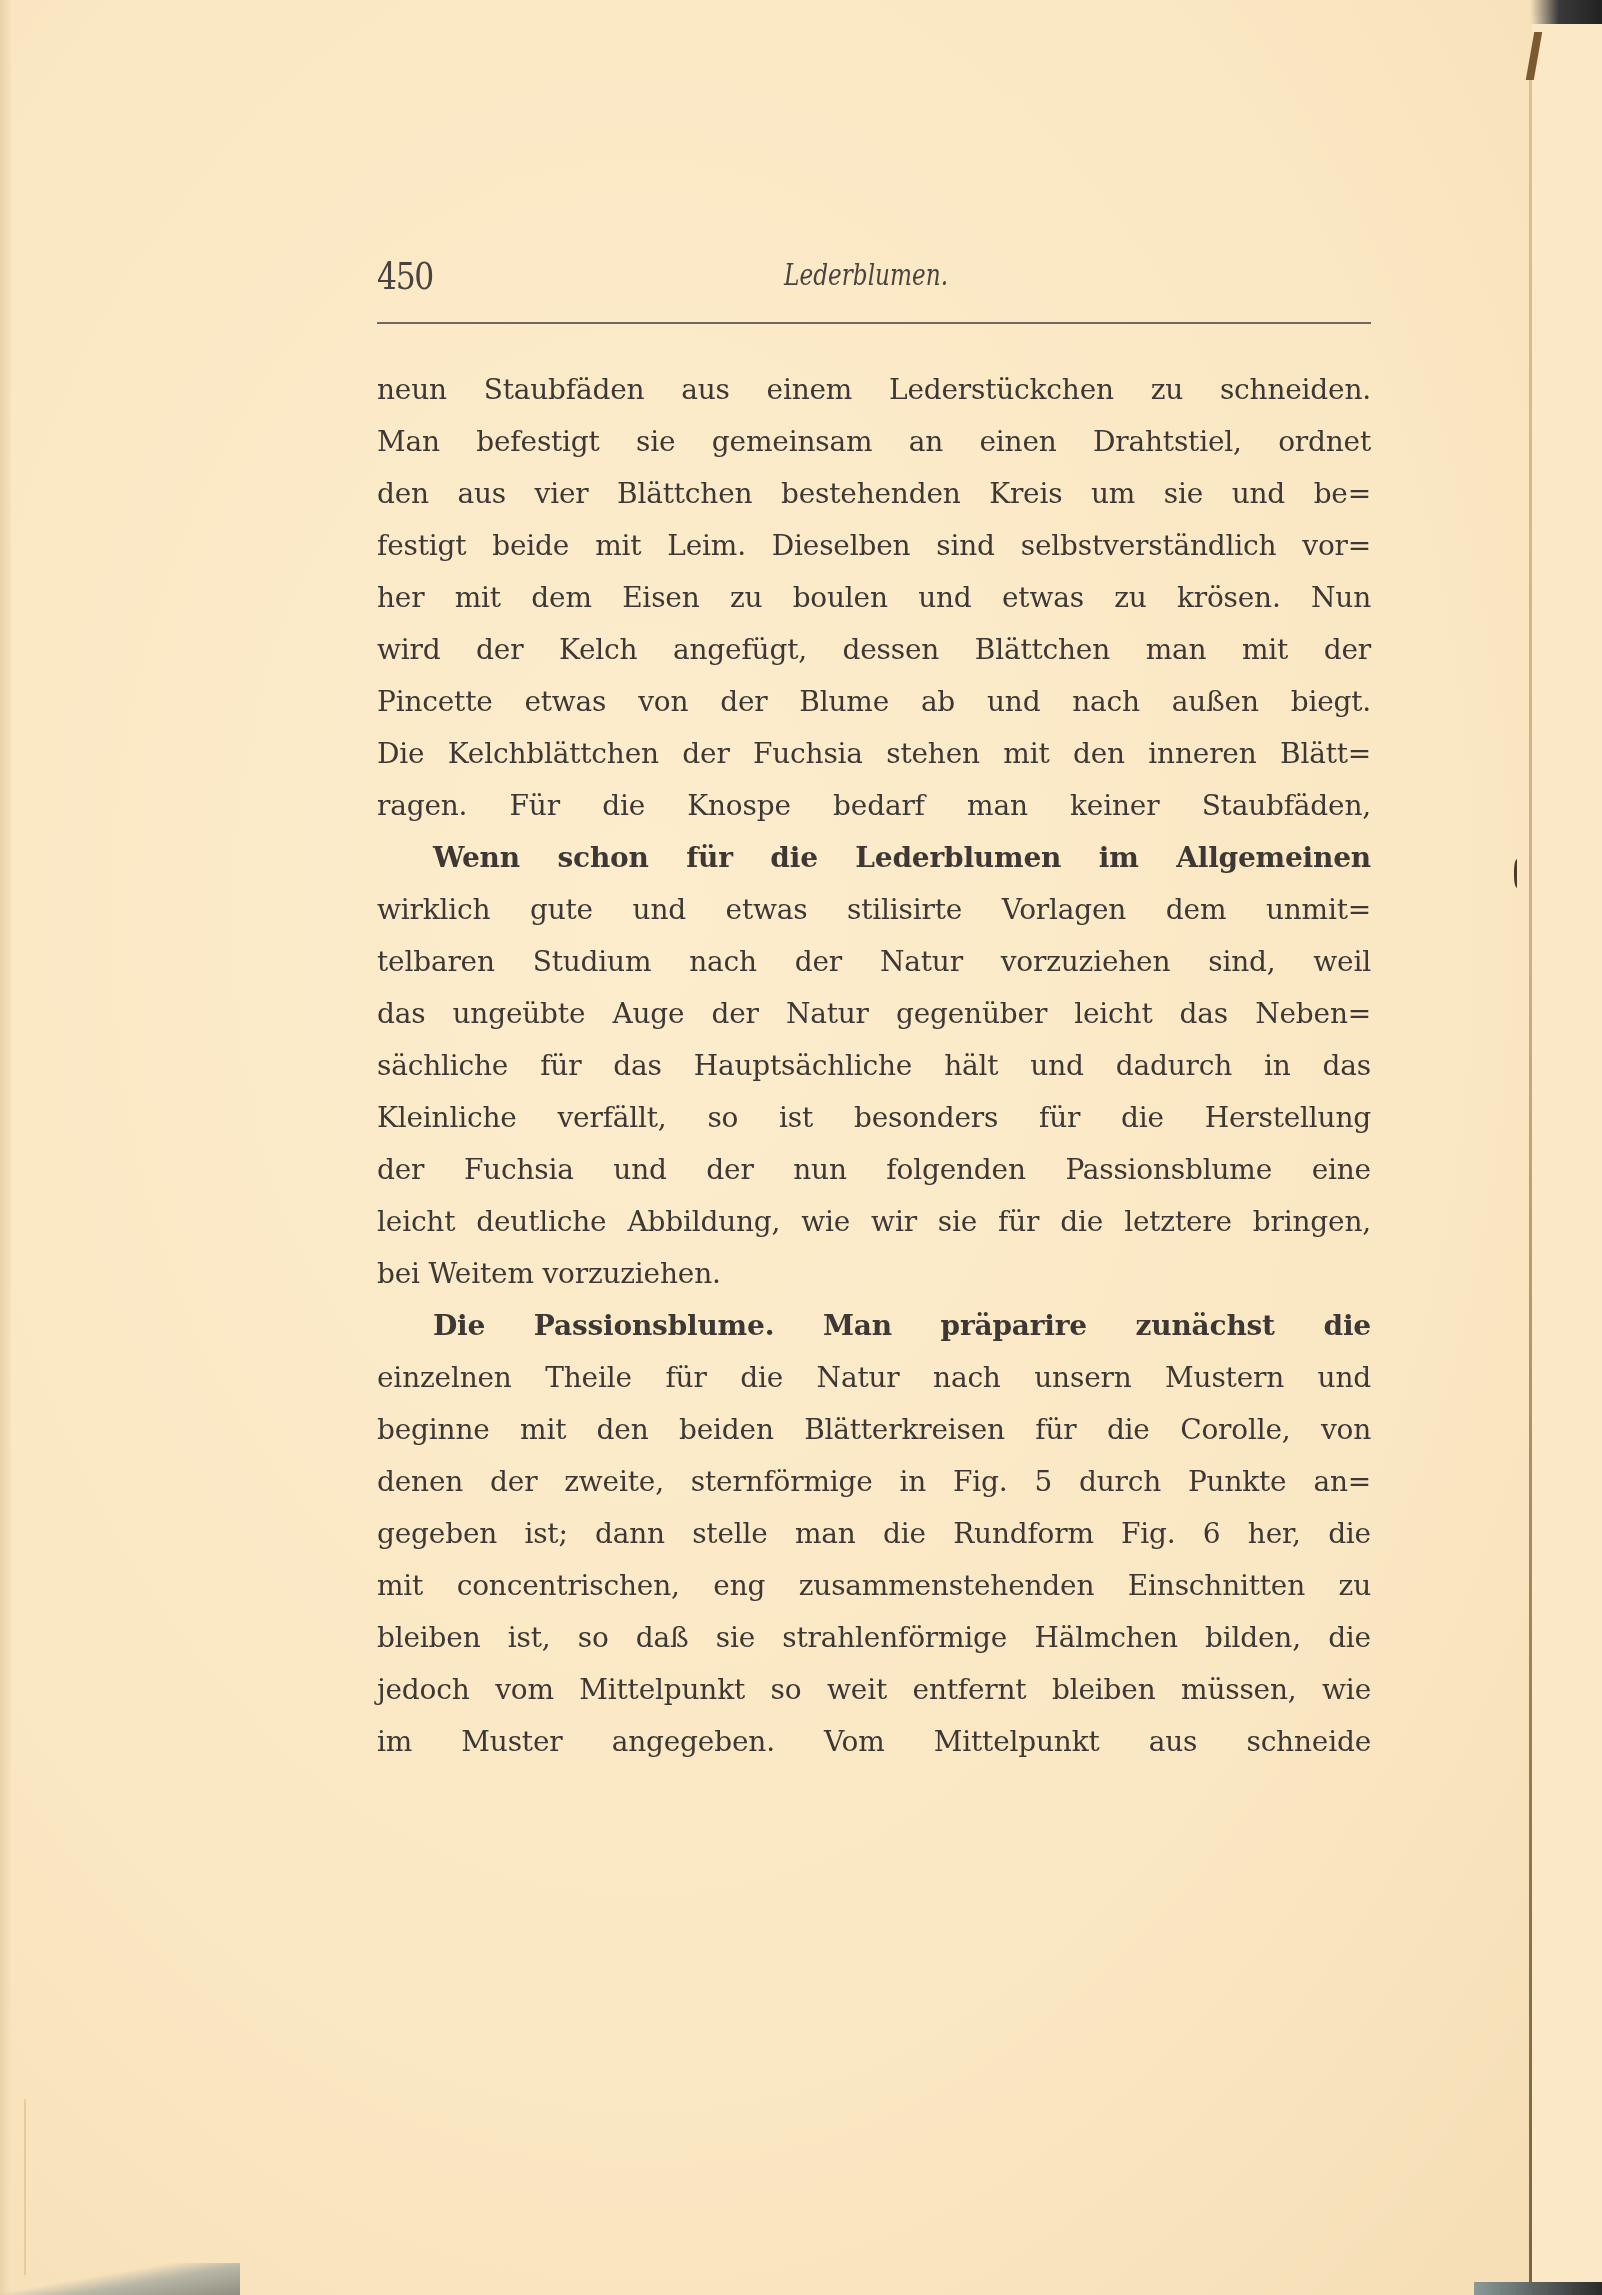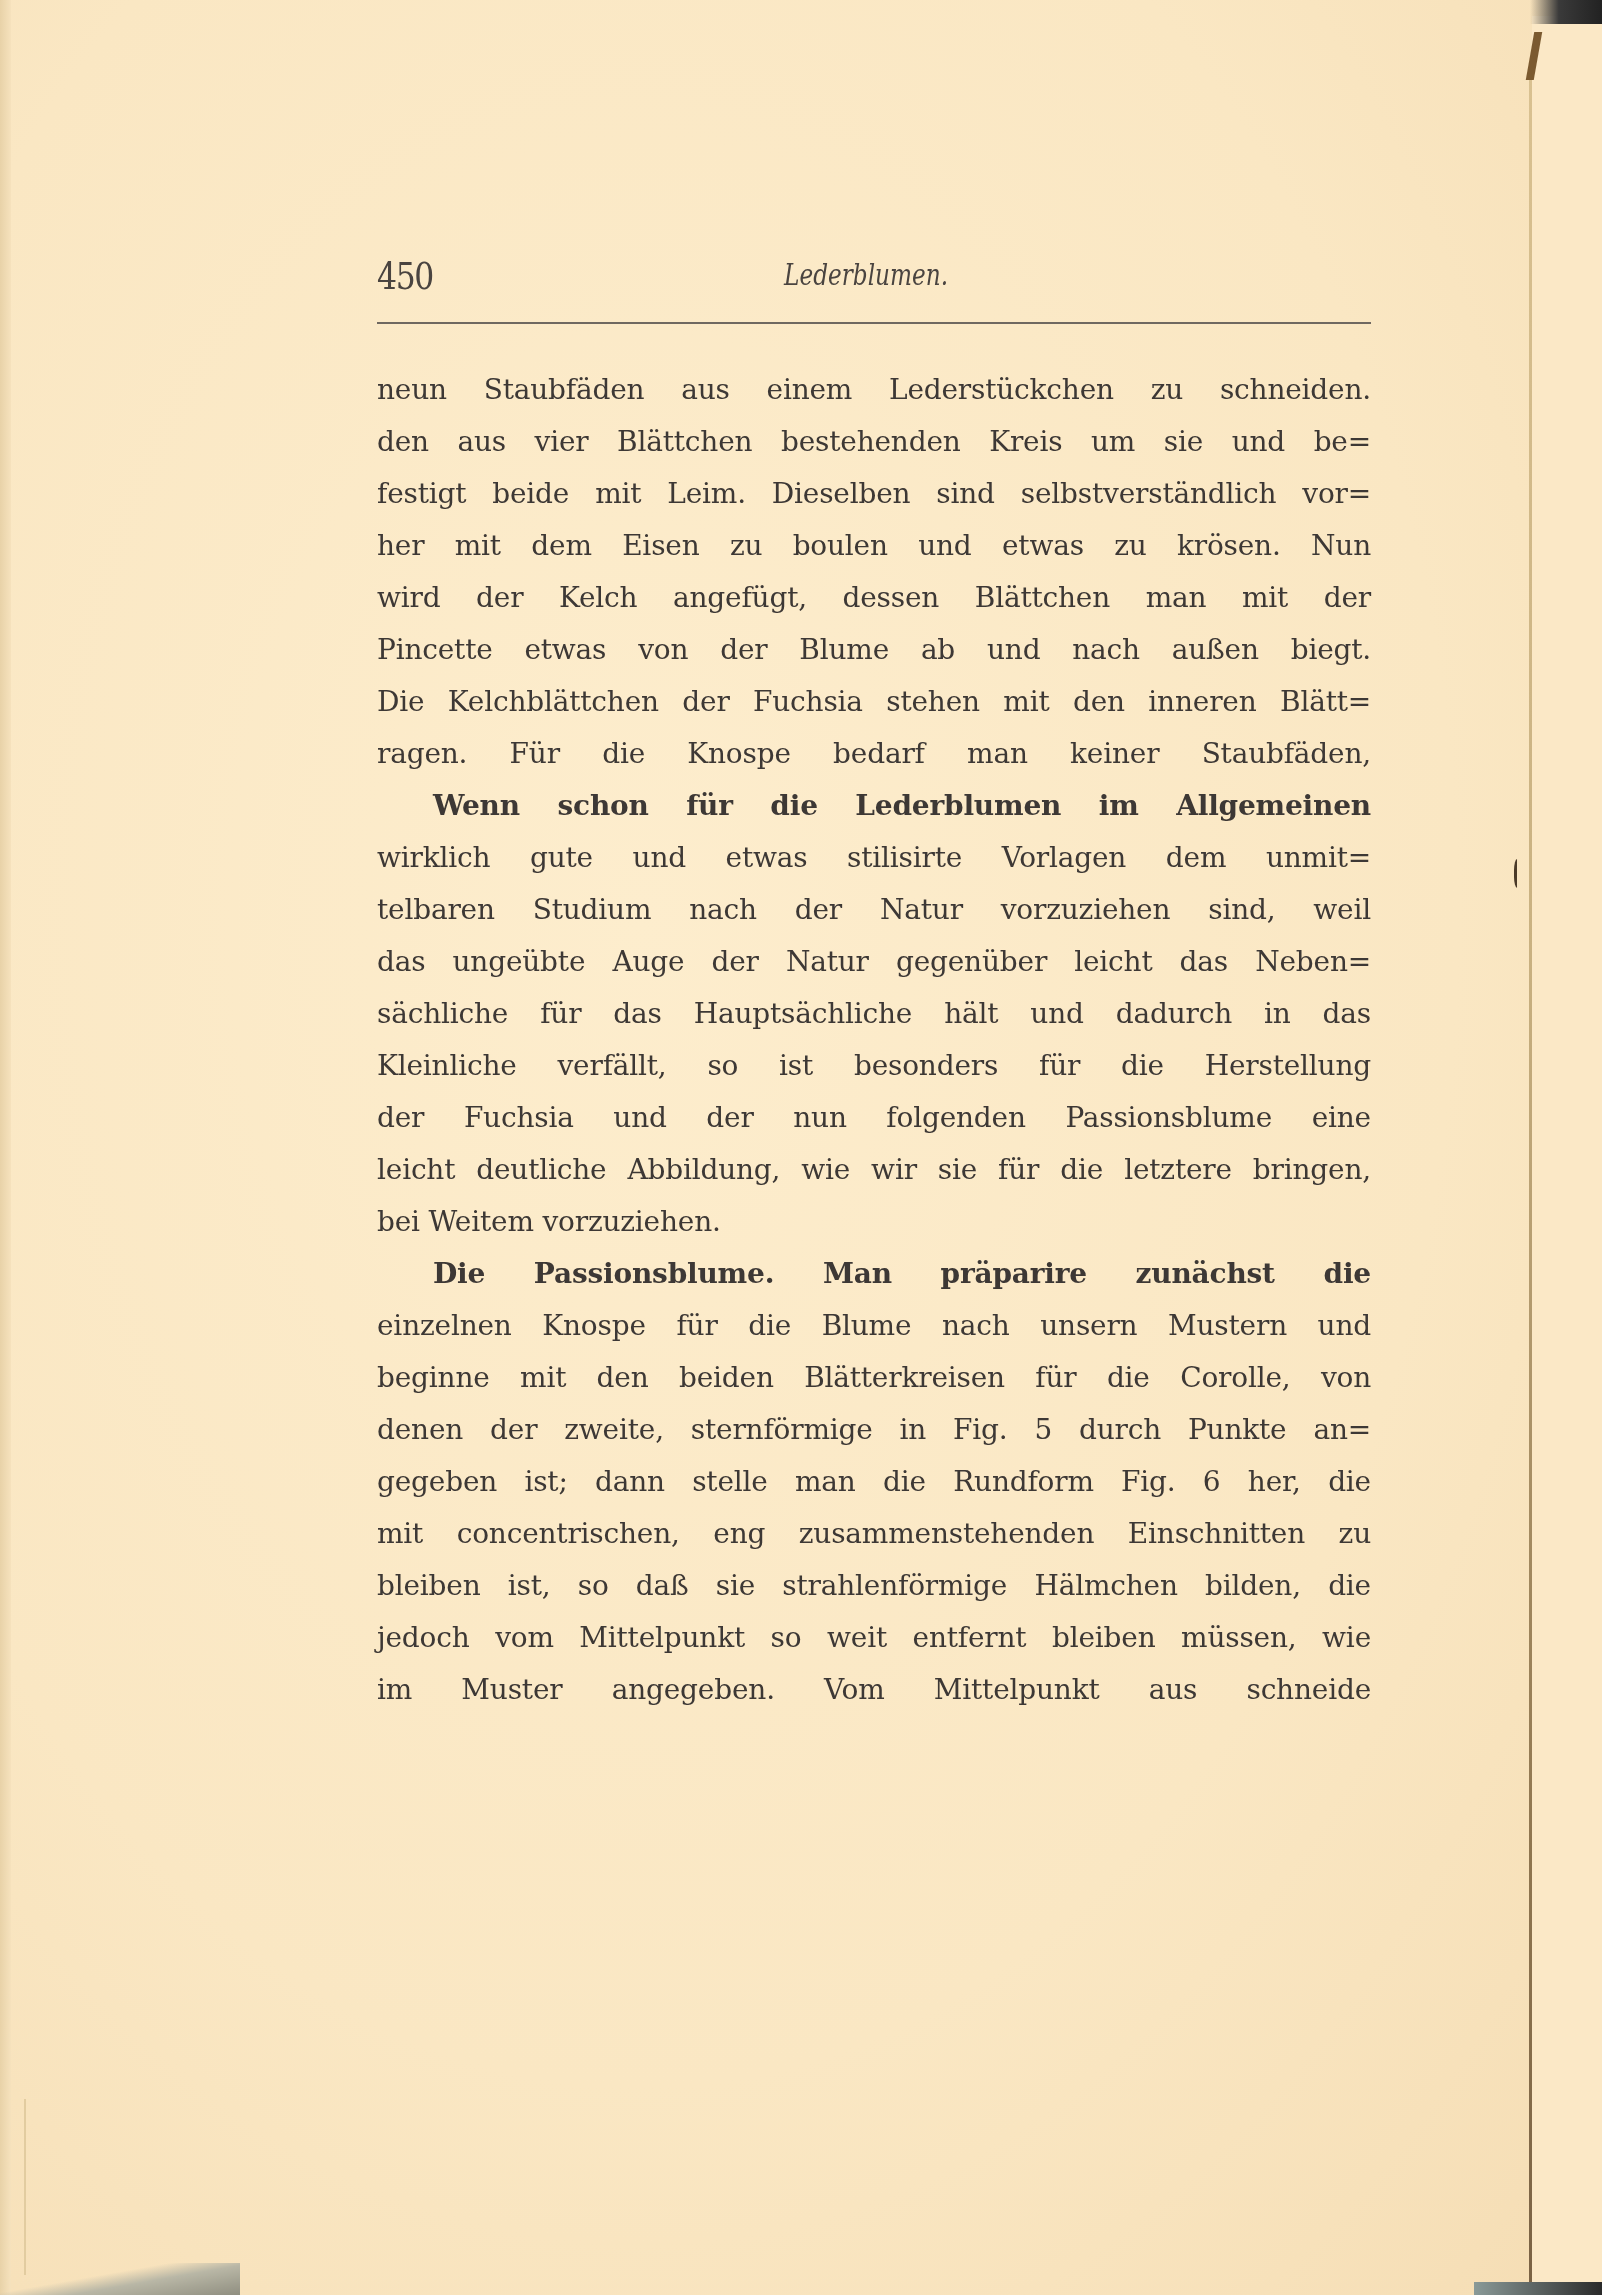--- a/index.html
+++ b/index.html
@@ -100,38 +100,39 @@
 <div class="margin-mark"></div>
 
 <div class="page">
   <div class="running-head">
     <span class="page-number">450</span>
     <span class="running-title">Lederblumen.</span>
   </div>
   <div class="head-rule"></div>
   <div class="body-text" id="body-text">
       <div class="line">neun Staubfäden aus einem Lederstückchen zu schneiden.</div>
+      <div class="line">Man befestigt sie gemeinsam an einen Drahtstiel, ordnet</div>
       <div class="line">den aus vier Blättchen bestehenden Kreis um sie und be=</div>
       <div class="line">festigt beide mit Leim. Dieselben sind selbstverständlich vor=</div>
       <div class="line">her mit dem Eisen zu boulen und etwas zu krösen. Nun</div>
       <div class="line">wird der Kelch angefügt, dessen Blättchen man mit der</div>
       <div class="line">Pincette etwas von der Blume ab und nach außen biegt.</div>
       <div class="line">Die Kelchblättchen der Fuchsia stehen mit den inneren Blätt=</div>
       <div class="line">ragen. Für die Knospe bedarf man keiner Staubfäden,</div>
       <div class="line indent">Wenn schon für die Lederblumen im Allgemeinen</div>
       <div class="line">wirklich gute und etwas stilisirte Vorlagen dem unmit=</div>
       <div class="line">telbaren Studium nach der Natur vorzuziehen sind, weil</div>
       <div class="line">das ungeübte Auge der Natur gegenüber leicht das Neben=</div>
       <div class="line">sächliche für das Hauptsächliche hält und dadurch in das</div>
       <div class="line">Kleinliche verfällt, so ist besonders für die Herstellung</div>
       <div class="line">der Fuchsia und der nun folgenden Passionsblume eine</div>
       <div class="line">leicht deutliche Abbildung, wie wir sie für die letztere bringen,</div>
       <div class="line last">bei Weitem vorzuziehen.</div>
       <div class="line indent">Die Passionsblume. Man präparire zunächst die</div>
-      <div class="line">einzelnen Knospe für die Blume nach unsern Mustern und</div>
+      <div class="line">einzelnen Theile für die Natur nach unsern Mustern und</div>
       <div class="line">beginne mit den beiden Blätterkreisen für die Corolle, von</div>
       <div class="line">denen der zweite, sternförmige in Fig. 5 durch Punkte an=</div>
       <div class="line">gegeben ist; dann stelle man die Rundform Fig. 6 her, die</div>
       <div class="line">mit concentrischen, eng zusammenstehenden Einschnitten zu</div>
       <div class="line">bleiben ist, so daß sie strahlenförmige Hälmchen bilden, die</div>
       <div class="line">jedoch vom Mittelpunkt so weit entfernt bleiben müssen, wie</div>
       <div class="line">im Muster angegeben. Vom Mittelpunkt aus schneide</div>
     </div>
 </div>
 

